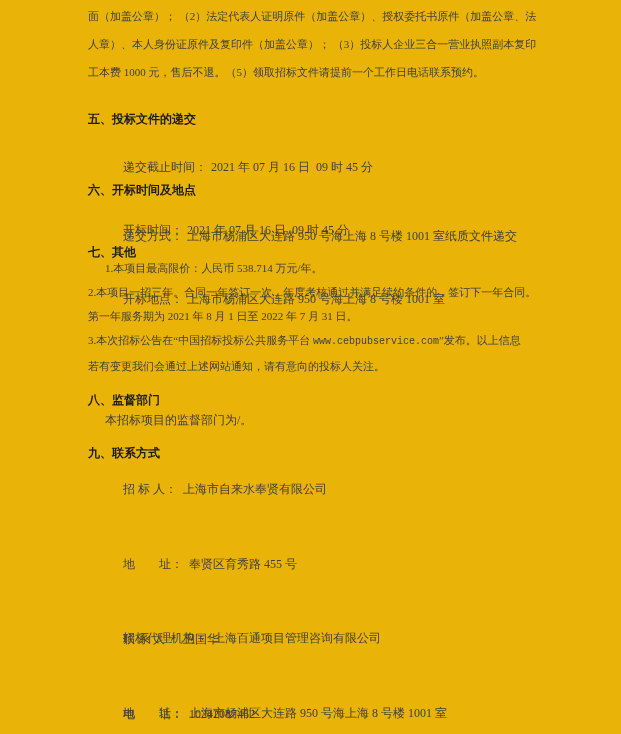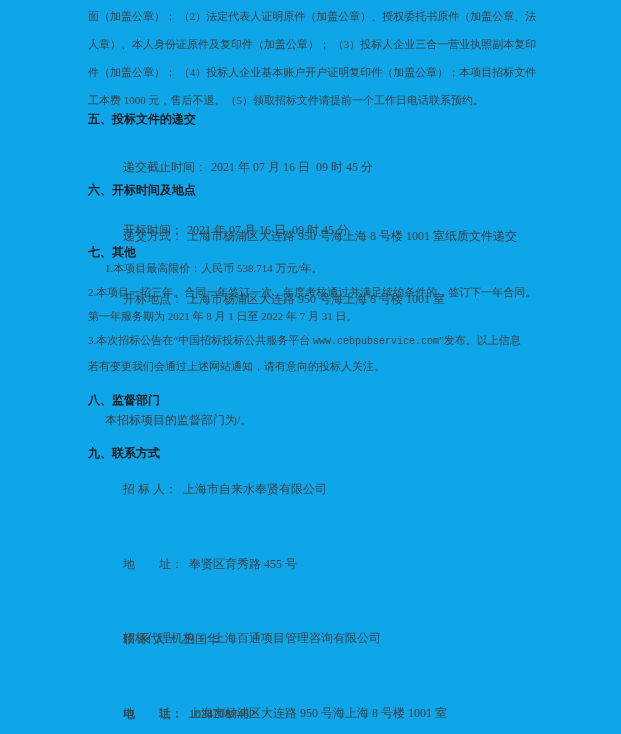--- a/index.html
+++ b/index.html
@@ -4,21 +4,21 @@
 <style>
   html, body { margin: 0; padding: 0; }
   body {
     width: 621px; height: 734px;
     background: #ffffff;
     font-family: "Liberation Serif", serif;
     color: #3f3f3f;
     overflow: hidden;
     position: relative;
   }
-  .page { position: absolute; inset: 0; background: #0ea5e9; }
+  .page { position: absolute; inset: 0; background: #eab308; }
   .block { position: absolute; left: 88px; }
   .indent { left: 105px; }
 
   
   .pline { font-size: 11px; line-height: 28px; white-space: pre; }
 
   
   .heading {
     font-family: "Liberation Sans", sans-serif;
     font-weight: bold;
@@ -44,21 +44,20 @@
   .crow .val { margin-left: 6px; }
 </style>
 </head>
 <body>
 
 <div class="page">
 
   <div class="block" style="top:2px;">
     <div class="pline">面（加盖公章）； （2）法定代表人证明原件（加盖公章）、授权委托书原件（加盖公章、法</div>
     <div class="pline">人章）、本人身份证原件及复印件（加盖公章）； （3）投标人企业三合一营业执照副本复印</div>
-    <div class="pline">件（加盖公章）； （4）投标人企业基本账户开户证明复印件（加盖公章）；本项目招标文件</div>
     <div class="pline">工本费 1000 元，售后不退。（5）领取招标文件请提前一个工作日电话联系预约。</div>
   </div>
 
   <div class="block heading" style="top:110px;">五、投标文件的递交</div>
   <div class="block indent" style="top:133px;">
     <div class="row">
       <span class="lbl">递交截止时间：</span><span class="val">2021 年 07 月 16 日  09 时 45 分</span>
     </div>
     <div class="row">
       <span class="lbl">递交方式：</span><span class="val">上海市杨浦区大连路 950 号海上海 8 号楼 1001 室纸质文件递交</span>

